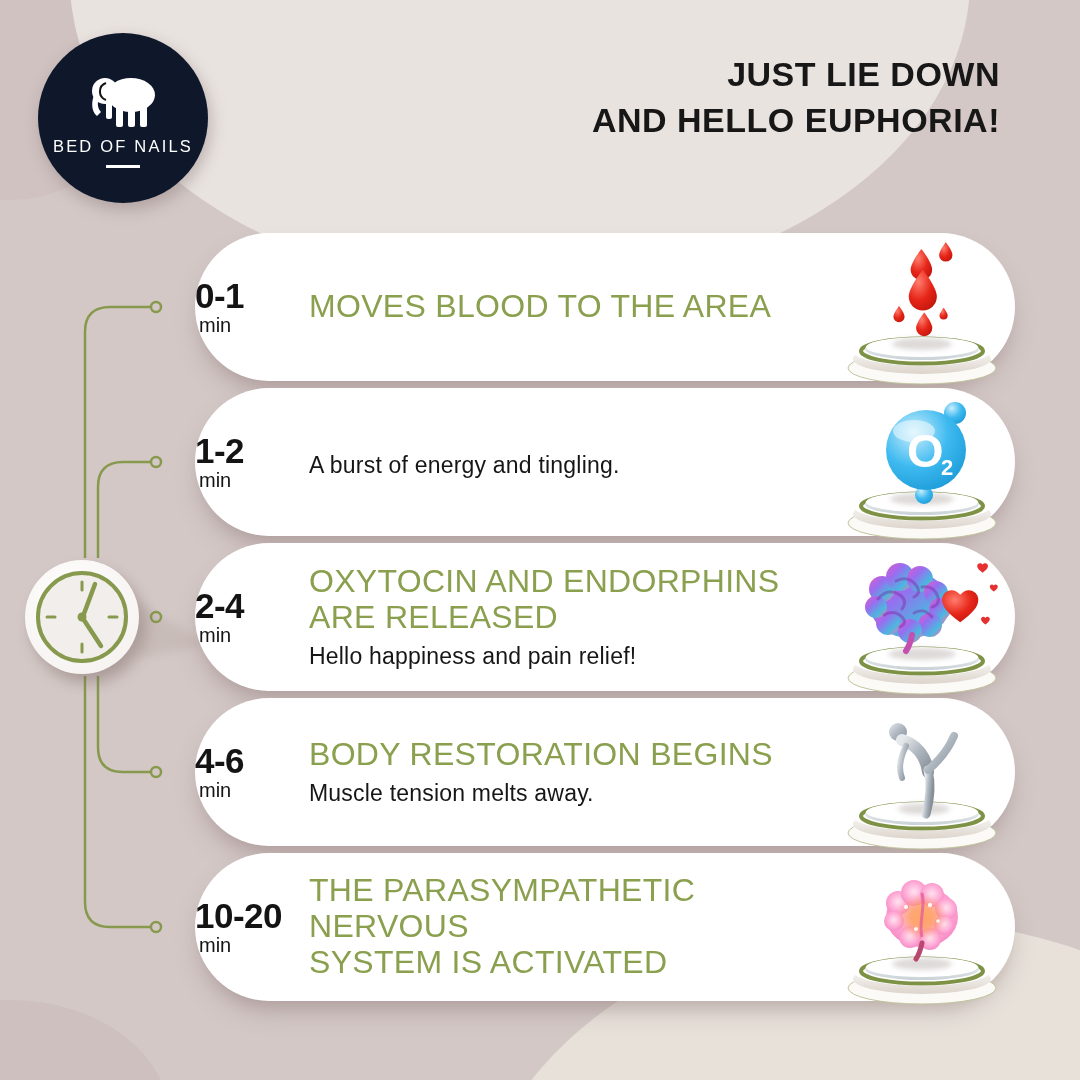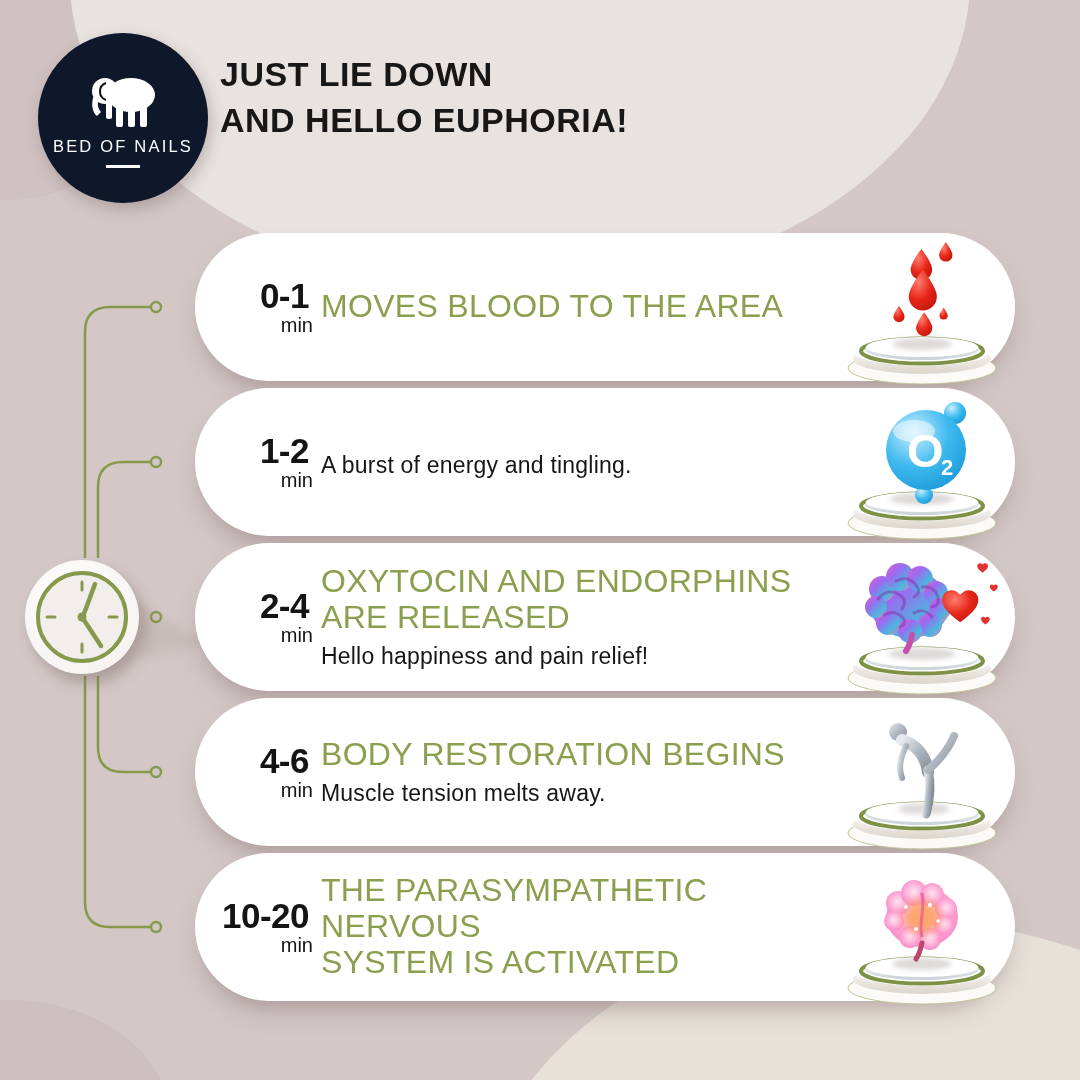--- a/index.html
+++ b/index.html
@@ -8,21 +8,21 @@
     background:#d3c8c6;font-family:"Liberation Sans",sans-serif;
   }
   .blob{position:absolute;border-radius:50%;}
   #blobTL{left:-130px;top:-80px;width:280px;height:280px;background:#cfc2c0;}
   #blobBL{left:-150px;top:1000px;width:320px;height:240px;background:#cdc0be;}
   #blobTop{left:70px;top:-330px;width:900px;height:620px;background:#e9e3e0;}
   #blobBR{left:470px;top:920px;width:860px;height:660px;background:#e7e1da;}
 
   .header{
     position:absolute;left:220px;top:52px;width:780px;z-index:2;
-    text-align:left;font-size:34px;font-weight:700;letter-spacing:.5px;
+    text-align:right;font-size:34px;font-weight:700;letter-spacing:.5px;
     line-height:1.35;color:#171717;white-space:pre-line;
   }
 
   .logo{
     position:absolute;left:38px;top:33px;width:170px;height:170px;z-index:5;
     background:#0f172a;border-radius:50%;
     display:flex;flex-direction:column;align-items:center;justify-content:center;
     filter:drop-shadow(3px 6px 8px rgba(110,90,90,.35));
   }
   .logo-brand{color:#ffffff;font-size:16.5px;letter-spacing:2.2px;margin-top:6px;}
@@ -36,21 +36,21 @@
 
   .cards{
     position:absolute;left:195px;top:233px;width:820px;z-index:2;
     display:flex;flex-direction:column;gap:7px;
   }
   .card{
     position:relative;height:148px;border-radius:74px;background:#ffffff;
     box-shadow:0 14px 24px -8px rgba(125,100,100,.5);
     display:flex;align-items:center;
   }
-  .time{width:102px;margin-left:12px;text-align:right;flex:0 0 auto;}
+  .time{width:102px;margin-left:0;text-align:left;flex:0 0 auto;}
   .time-range{font-size:35px;font-weight:700;color:#141414;line-height:1;letter-spacing:-.5px;}
   .time-unit{font-size:20px;color:#141414;margin-top:1px;transform:translateX(4px);}
   .card-text{flex:1;margin-left:12px;padding-right:180px;}
   .card-title{
     color:#8aa04e;font-size:32px;font-weight:400;line-height:1.12;
     letter-spacing:.3px;white-space:pre-line;
   }
   .card-subtitle{color:#161616;font-size:23px;margin-top:7px;letter-spacing:.2px;}
   .icon-svg{position:absolute;right:6px;bottom:-8px;width:175px;height:150px;}
 </style>

